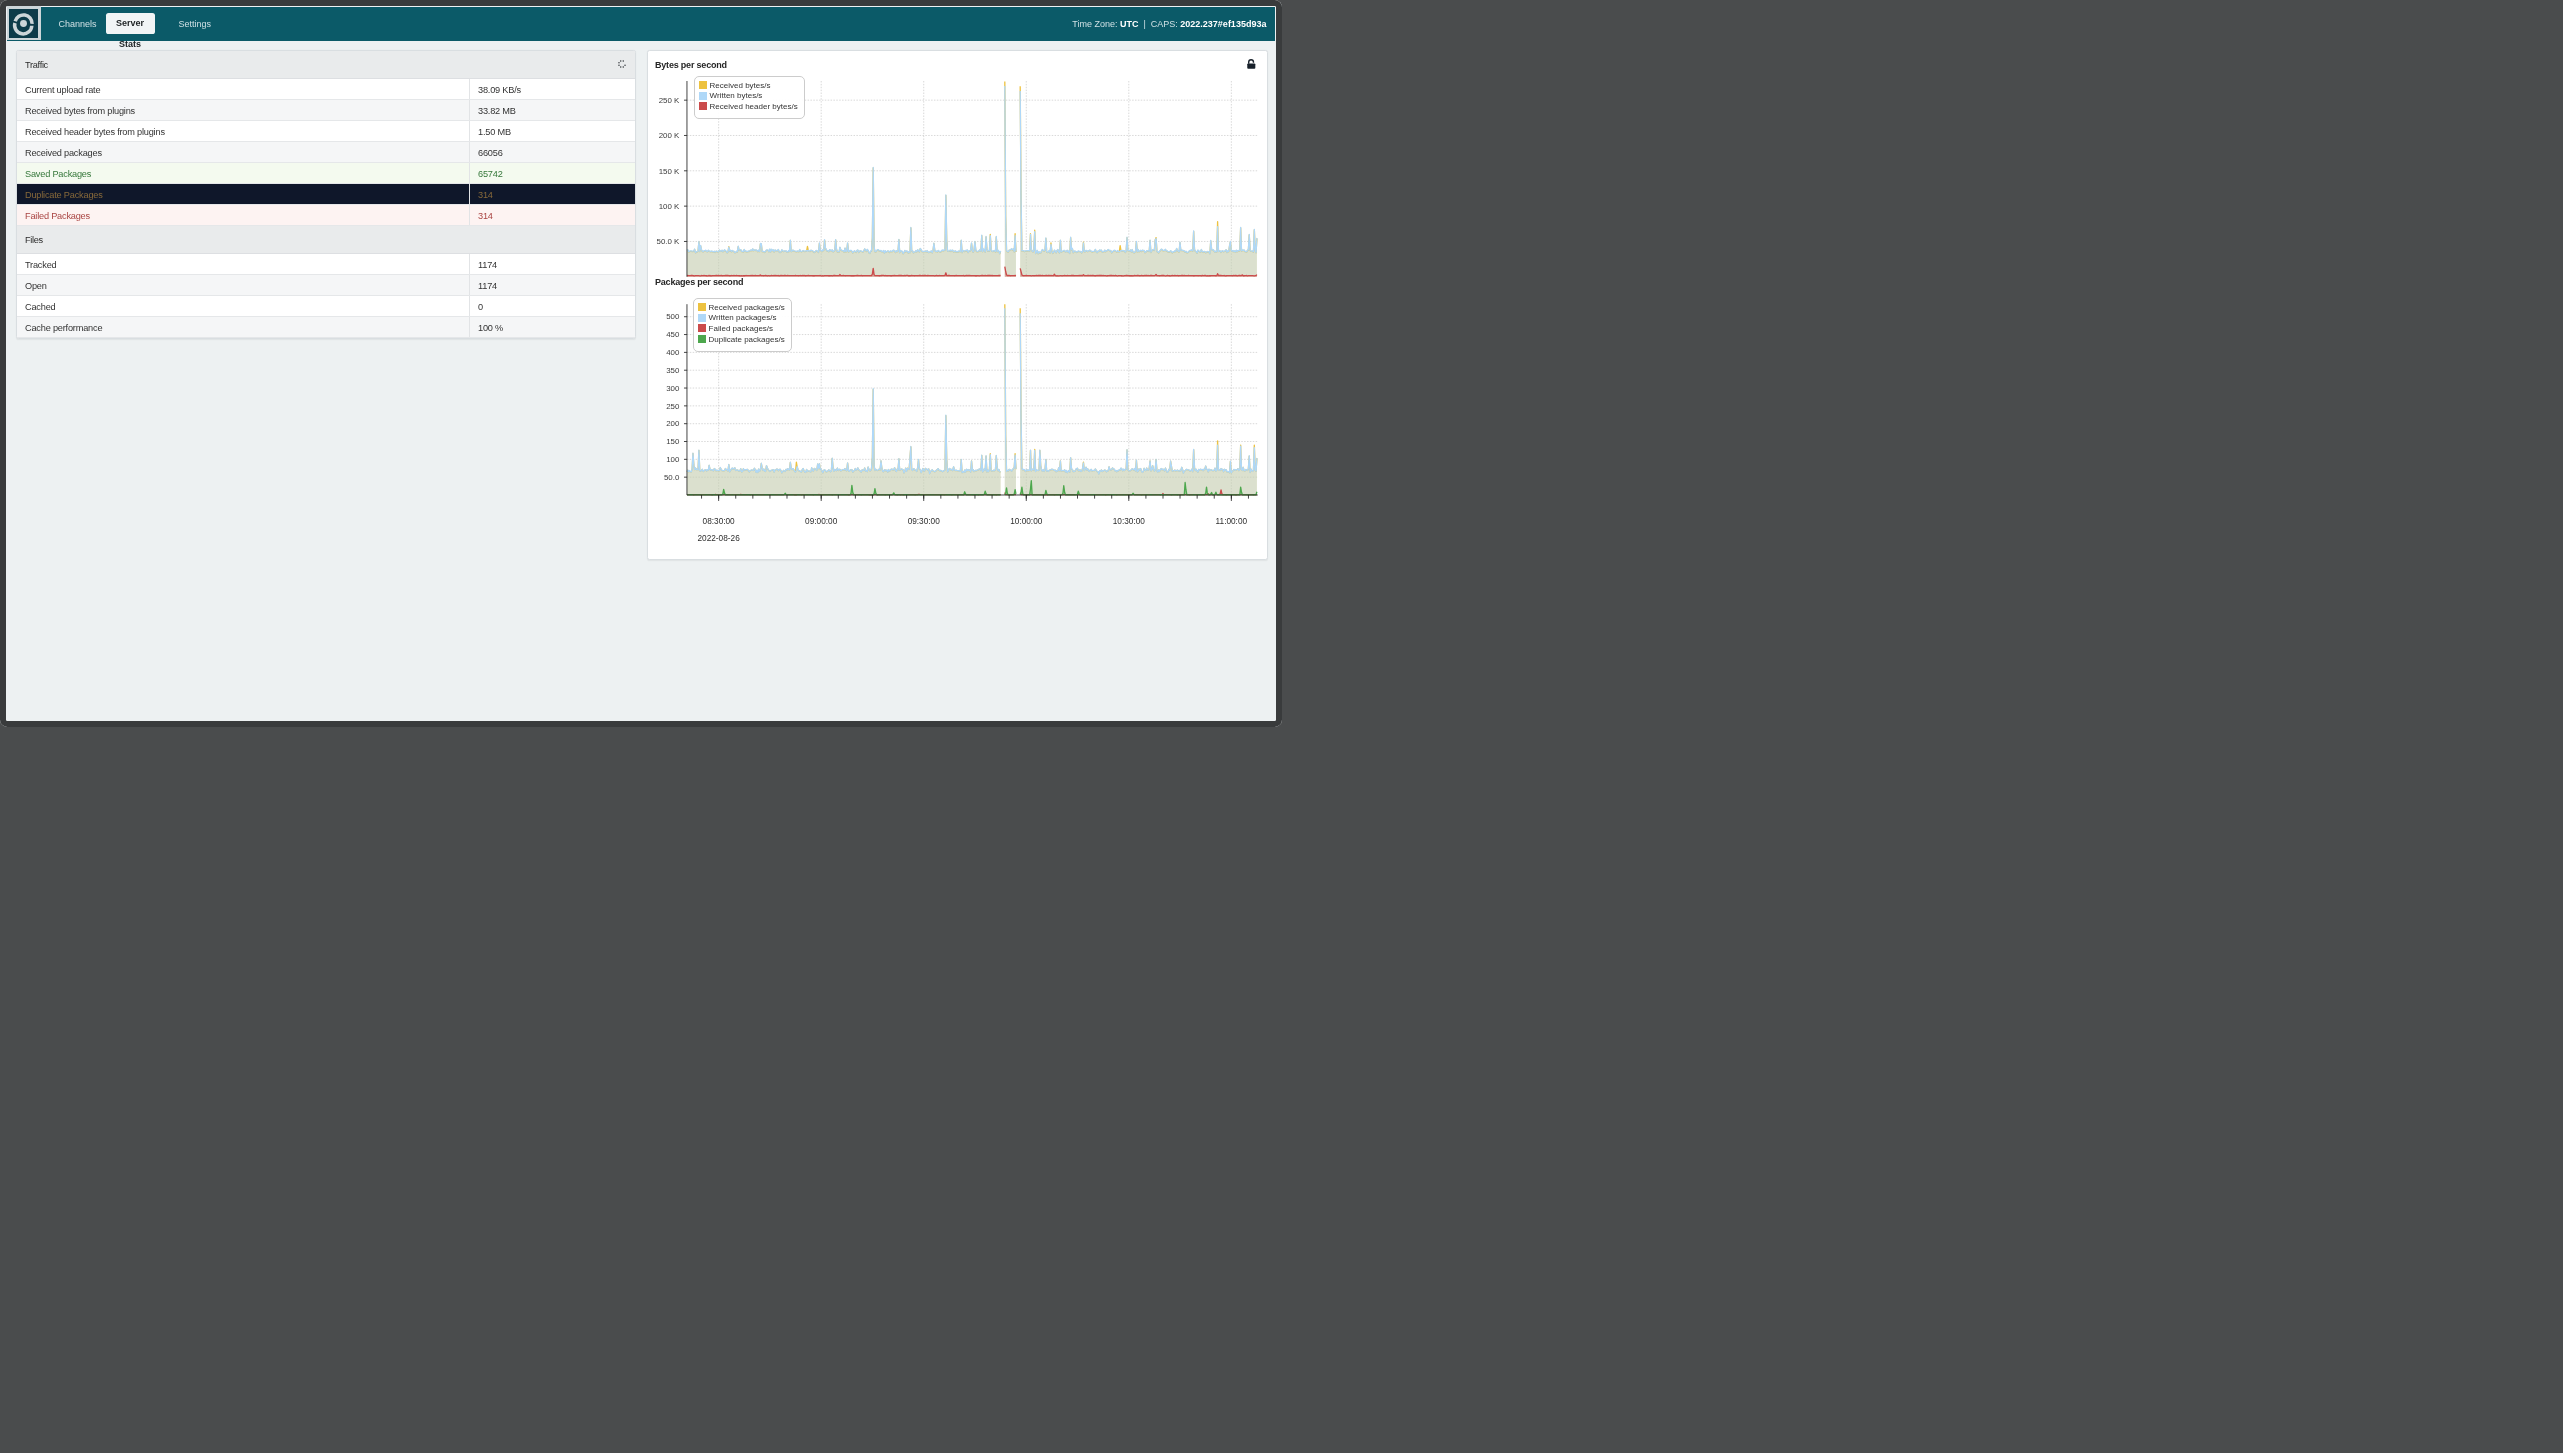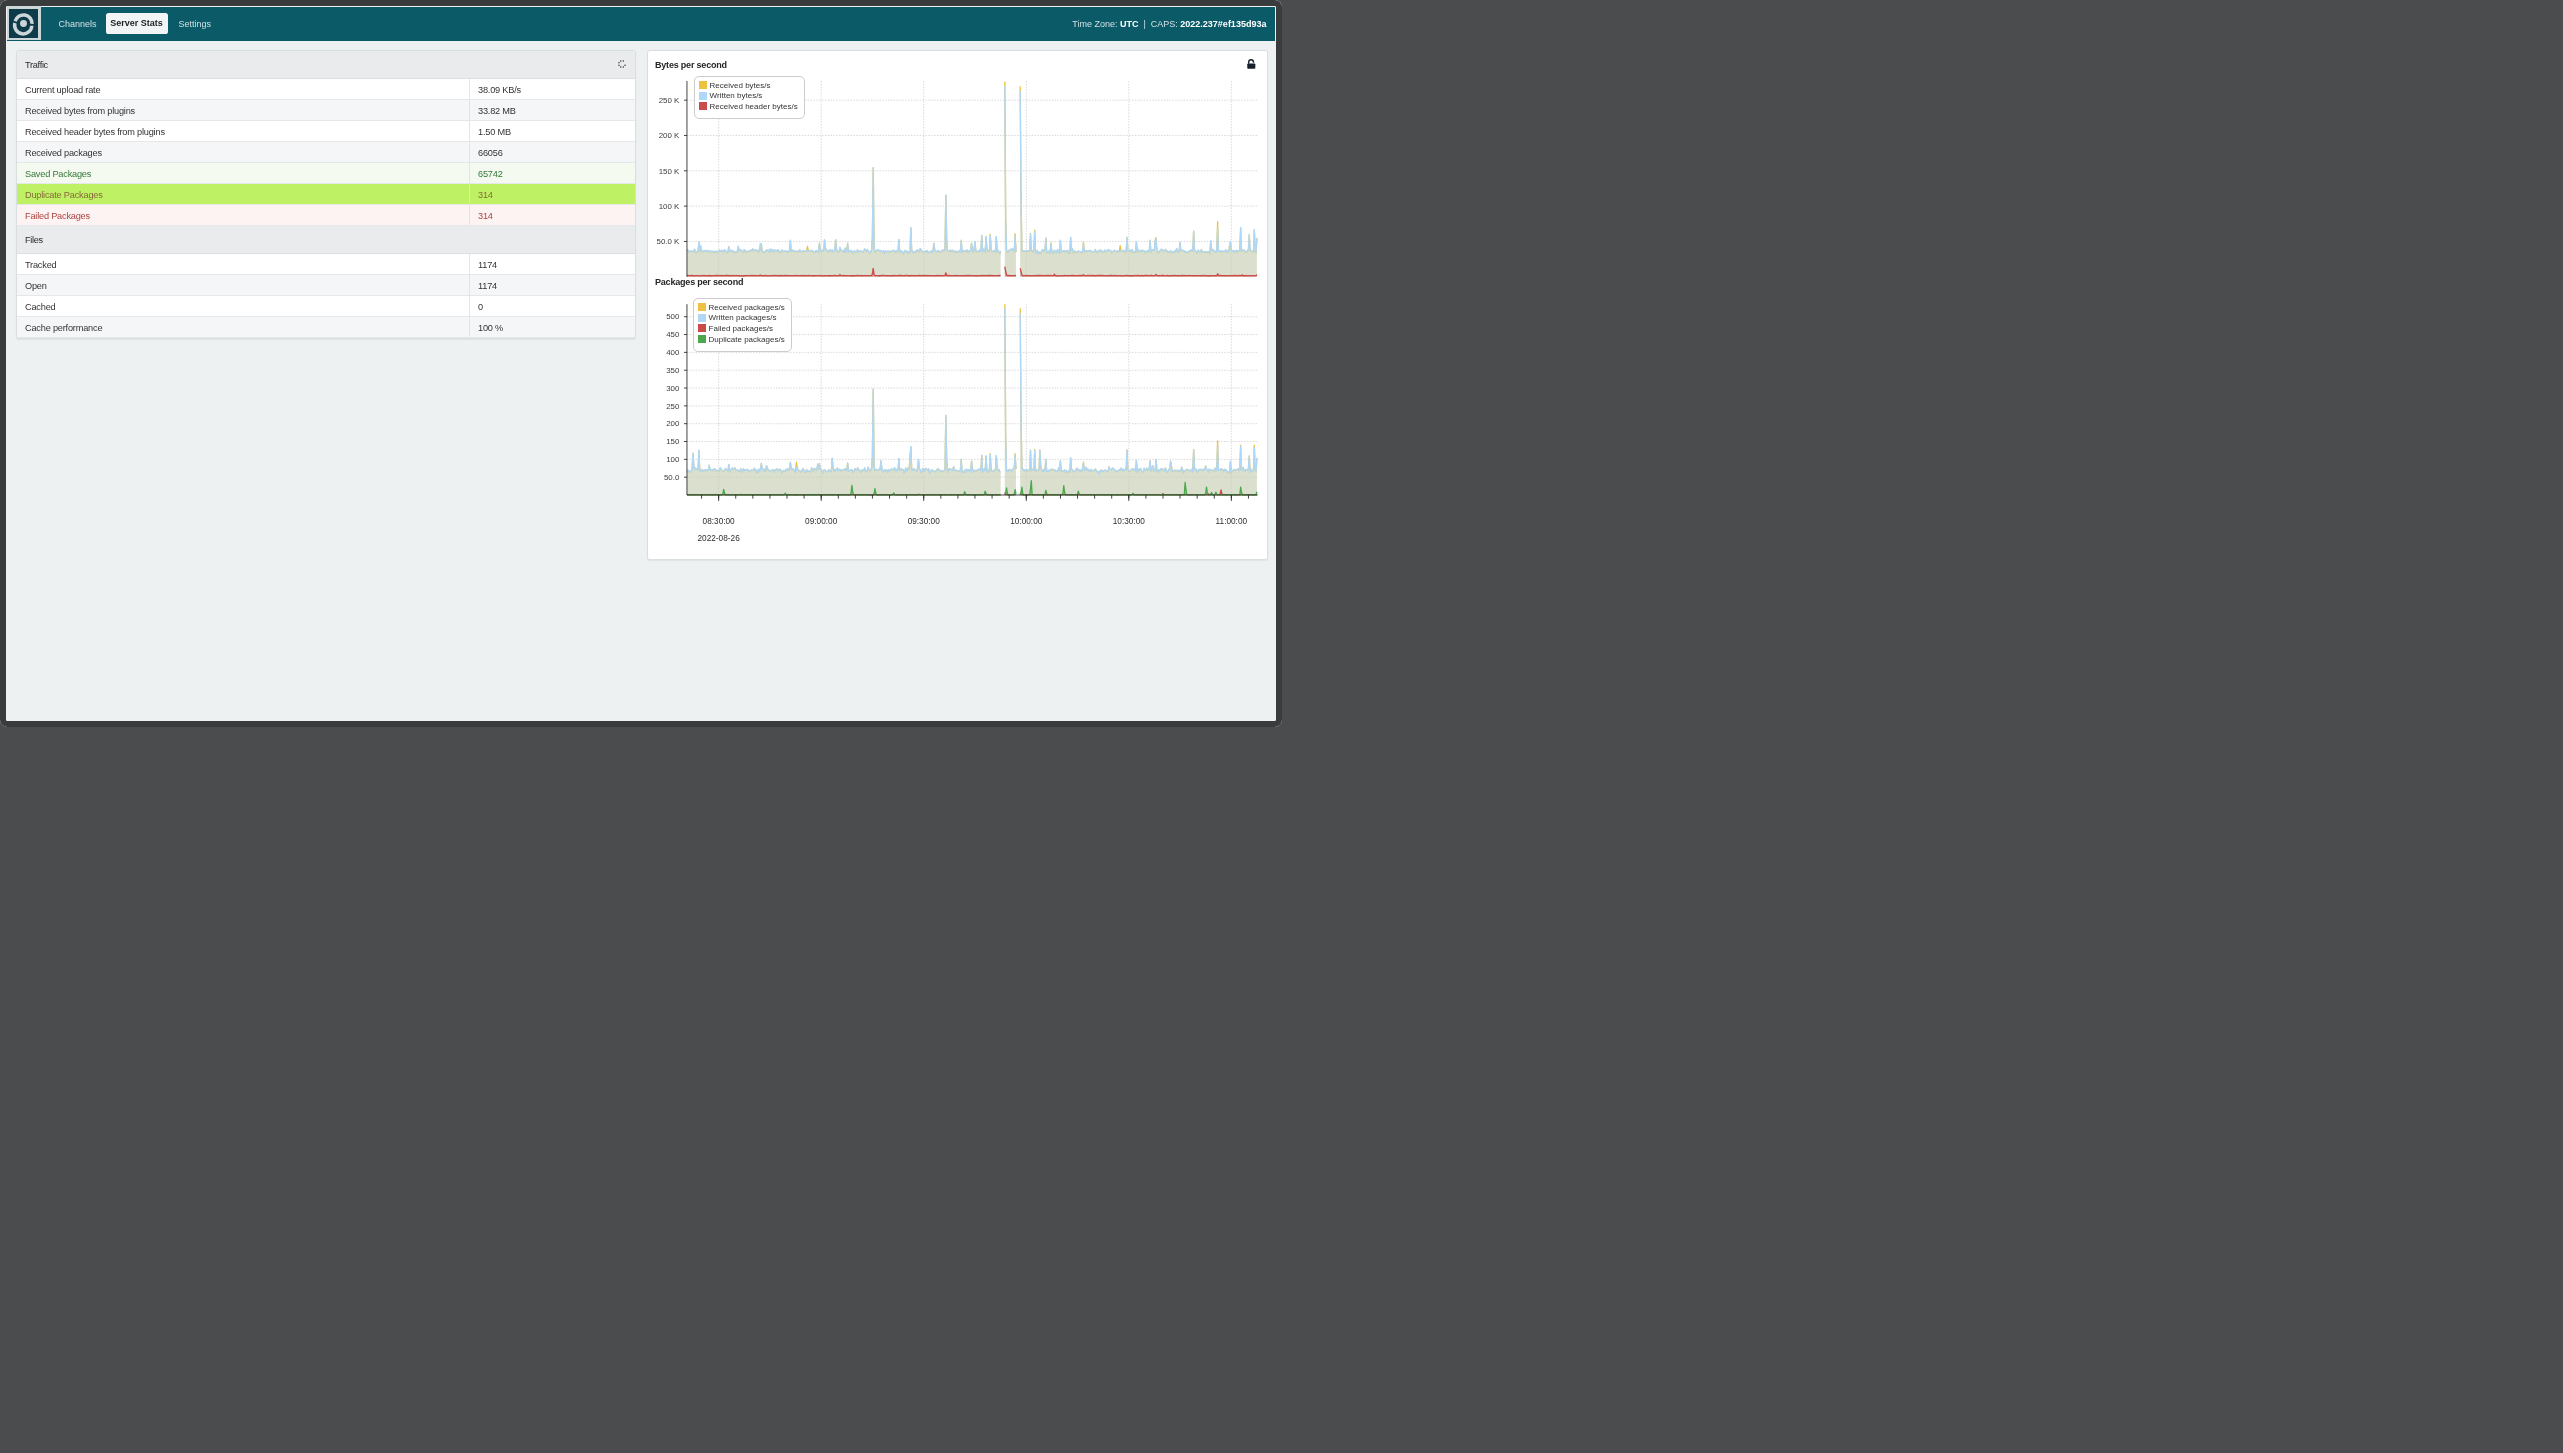--- a/index.html
+++ b/index.html
@@ -2,33 +2,33 @@
 <html style="font-size:10.6px"><head><meta charset="utf-8"><title>CAPS</title><style>
 *{margin:0;padding:0;box-sizing:border-box}
 html{background:#4a4c4d}
 body{font-family:"Liberation Sans",sans-serif;width:1282px;height:727px;position:relative}
 .page{position:absolute;inset:0;background:#edf1f2;border-radius:7.3px;overflow:hidden}
 .frame{position:absolute;inset:0;border:6.6px solid #393b3c;border-radius:7.3px;pointer-events:none;z-index:50}
 .nav{position:absolute;left:6.6px;top:6.6px;right:6.6px;height:34px;background:#0b5a68}
 .logo{position:absolute;left:0;top:-0.3px;width:34px;height:34px;background:#ccd5d8;padding:2.6px}
 .logo .in{width:100%;height:100%;background:#0d3b49}
 .navlink{position:absolute;top:0;height:18px;line-height:34px;color:#cfe0e4;font-size:9px}
-.pill{position:absolute;left:99px;top:6.4px;width:62px;height:21px;line-height:21px;text-align:center;background:#f1f5f6;border-radius:2.6px;color:#1b2022;font-weight:bold;font-size:9px}
+.pill{position:absolute;left:99px;top:6.4px;width:49px;height:21px;line-height:21px;text-align:center;background:#f1f5f6;border-radius:2.6px;color:#1b2022;font-weight:bold;font-size:9px}
 .navright{position:absolute;right:9px;top:0;height:34px;line-height:34px;color:#cfe0e4;font-size:9px}
 .navright b{color:#fff}
 .panel{position:absolute;background:#fff;border:0.7px solid #d9dee1;border-radius:2.6px;box-shadow:0 0.7px 1.3px rgba(0,0,0,.06)}
 #tpanel{left:16px;top:50px;width:620px}
 #cpanel{left:647px;top:50px;width:621px;height:510px}
 .hdr{position:relative;height:28px;line-height:28px;padding-left:8px;background:#e9ebec;font-weight:normal;font-size:9.2px;letter-spacing:-0.3px;color:#2b2b2b;border-bottom:0.7px solid #dddfe2}
 .trow{display:flex;height:21px;border-bottom:0.7px solid #e5e7e9;font-size:9.2px;letter-spacing:-0.2px;color:#333}
 .trow:nth-child(odd){background:#f5f6f7}
 .trow .c1{width:452px;padding:6.1px 8px 0}
 .trow .c2{flex:1;border-left:0.7px solid #e2e4e6;padding:6.1px 8px 0}
 .trow.ok{background:#f4faef;color:#35773a}
-.trow.warn{background:#bef264;color:#87693a}
+.trow.warn{background:#0f172a;color:#87693a}
 .trow.bad{background:#fdf3f2;color:#a94442}
 .spinner{position:absolute;right:9px;top:9px}
 .ctitle{position:absolute;left:7px;font-weight:bold;font-size:9px;letter-spacing:-0.2px;color:#262626}
 .lock{position:absolute;right:11.2px;top:8px}
 .legend{position:absolute;background:rgba(255,255,255,.92);border:0.7px solid #ccc;border-radius:5px;padding:3px 6px 6.6px 3.6px;z-index:5}
 .lrow{display:flex;align-items:center;height:10.6px;font-size:8px;color:#333;white-space:nowrap}
 .sw{width:8px;height:8px;margin-right:3px;flex:none}
 .charts{position:absolute;inset:0}
 .al{font-size:12px;fill:#3c3c3c;font-family:"Liberation Sans",sans-serif}
 .al2{font-size:12.5px;fill:#2e2e2e;font-family:"Liberation Sans",sans-serif}

